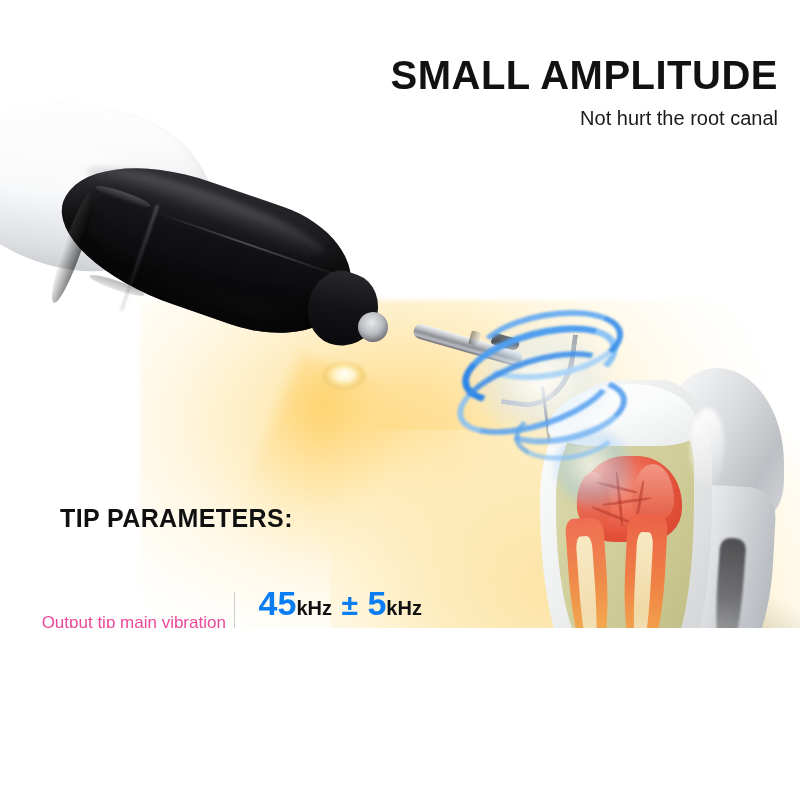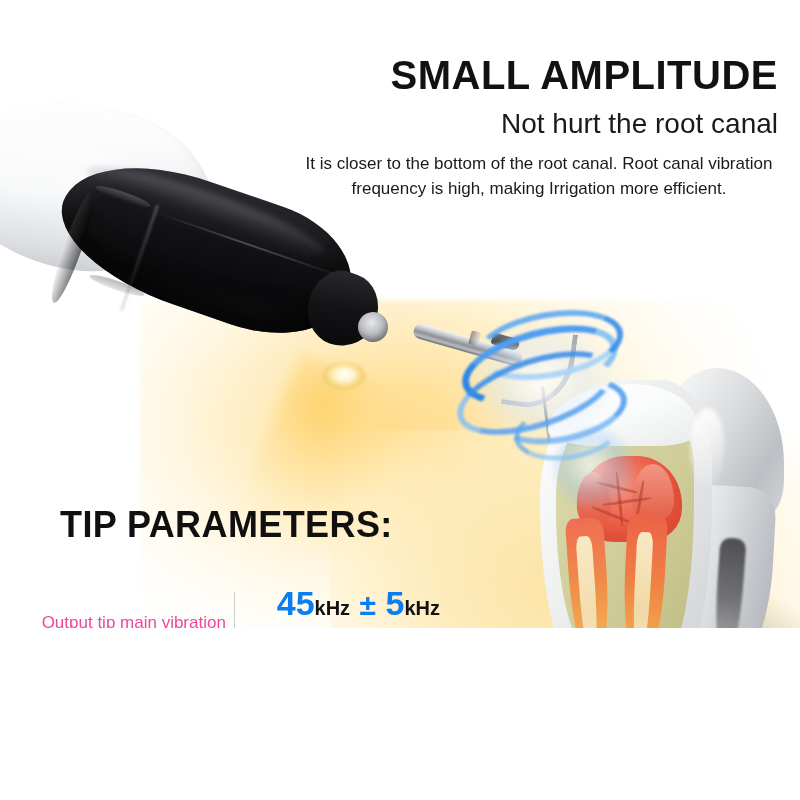--- a/index.html
+++ b/index.html
@@ -310,38 +310,38 @@
   
   .headline{
     position:absolute; left:300px; top:54px; width:478px;
     text-align:right;
     font-size:40px; font-weight:bold; color:#121212;
     letter-spacing:0.5px; line-height:1.05;
   }
   .subhead{
     position:absolute; left:300px; top:106px; width:478px;
     text-align:right;
-    font-size:28px; font-weight:normal; color:#1a1a1a;
+    font-size:20px; font-weight:normal; color:#1a1a1a;
     line-height:1.25;
   }
   .paragraph{
     position:absolute; left:300px; top:152px; width:478px;
     text-align:center;
     font-size:17px; color:#1a1a1a; line-height:1.45;
   }
   .params-title{
     position:absolute; left:60px; top:504px;
-    font-size:36px; font-weight:bold; color:#101010; letter-spacing:0.4px;
+    font-size:25px; font-weight:bold; color:#101010; letter-spacing:0.4px;
   }
   .params{
     position:absolute; left:40px; top:586px; width:400px;
     display:flex; align-items:flex-start;
   }
   .param-col{ width:188px; text-align:center; }
-  .param-col.right{ width:200px;text-align:right; }
+  .param-col.right{ width:200px; }
   .param-divider{
     width:1px; align-self:stretch; min-height:134px;
     background:#cfcfcf; margin:6px 6px 0 6px;
   }
   .param-value{
     font-size:34px; font-weight:bold; color:#111; line-height:1.0;
     white-space:nowrap;
   }
   .param-value .b{ color:#0b7df2; }
   .param-value .unit{ font-size:20px; font-weight:bold; color:#111; }
@@ -412,21 +412,20 @@
     <div class="swirl-glow"></div>
     <div class="ring r1"></div>
     <div class="ring r2"></div>
     <div class="ring r3"></div>
     <div class="ring r4"></div>
     <div class="ring r5"></div>
   </div>
 
   <div class="headline">SMALL AMPLITUDE</div>
   <div class="subhead">Not hurt the root canal</div>
-  <div class="paragraph">It is closer to the bottom of the root canal. Root canal vibration frequency is high, making Irrigation more efficient.</div>
 
   <div class="params-title">TIP PARAMETERS:</div>
 
   <div class="params">
 
     <div class="param-col">
       <div class="param-caption">Output tip main vibration excursion</div>
     </div>
 
     <div class="param-divider"></div>

